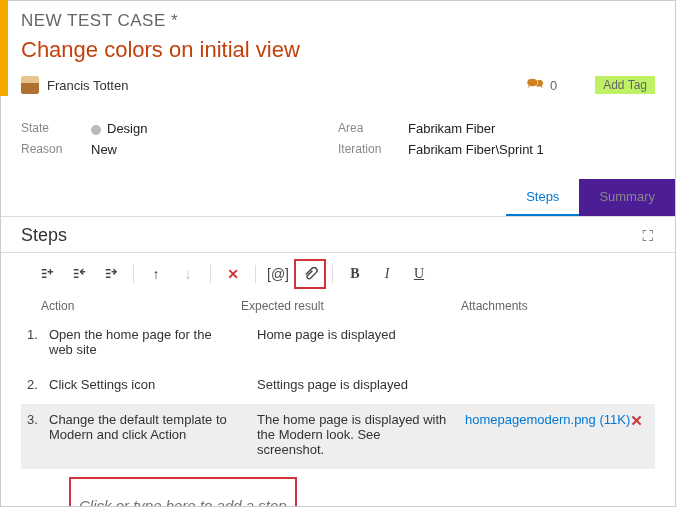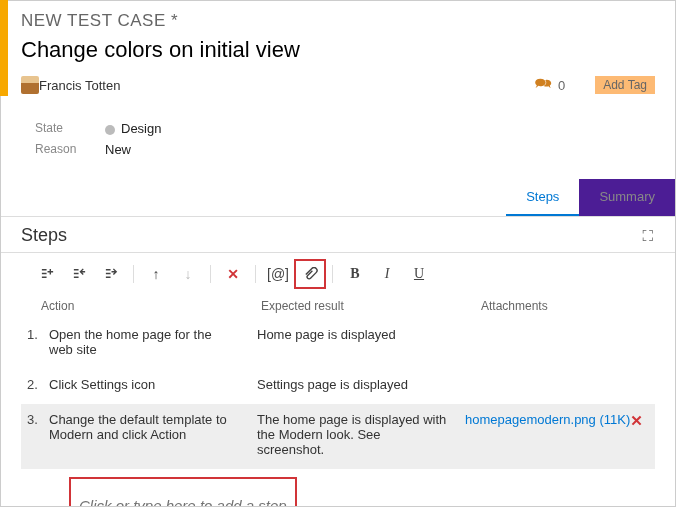--- a/index.html
+++ b/index.html
@@ -1,48 +1,48 @@
 <!DOCTYPE html>
 <html><head>
 <meta charset="utf-8">
 <style>
   * { box-sizing: border-box; margin: 0; padding: 0; }
   body { font-family: "Segoe UI", sans-serif; background: #fff; color: #333; width: 676px; height: 507px; overflow: hidden; border: 1px solid #ccc; }
   .orange-bar { position: absolute; left: 0; top: 0; width: 8px; height: 96px; background: #f7a800; }
   .header { padding: 10px 20px 10px 20px; }
   .breadcrumb { font-size: 17px; letter-spacing: 0.5px; color: #666; }
-  .title { font-size: 22px; font-weight: 300; margin: 6px 0 10px 0; color: #000000; }
-  .user-row { display: flex; align-items: center; font-size: 13px; }
+  .title { font-size: 22px; font-weight: 300; margin: 6px 0 10px 0; color: #c2410c; }
+  .user-row { display: flex; align-items: center; gap: 8px; font-size: 13px; }
   .avatar { width: 18px; height: 18px; background: linear-gradient(#e8c48f 40%, #b07030 40%); border-radius: 2px; }
   .user-name { flex: 1; }
   .discuss { display: flex; align-items: center; gap: 6px; color: #666; margin-right: 30px; }
   .discuss-icon { color: #d08020; font-size: 14px; }
-  .tag-btn { background: #fdba74; color: #666; font-size: 12px; padding: 2px 8px; cursor: pointer; }
+  .tag-btn { background: #bef264; color: #666; font-size: 12px; padding: 2px 8px; cursor: pointer; }
   .meta { display: flex; padding: 8px 20px 16px 20px; gap: 0; font-size: 13px; }
   .meta-col { flex: 1; }
-  .meta-row { display: flex; margin: 6px 14px; }
+  .meta-row { display: flex; margin: 6px 0; }
   .meta-label { width: 70px; color: #888; font-size: 12px; }
   .meta-val { color: #222; }
   .dot { display: inline-block; width: 10px; height: 10px; border-radius: 50%; background: #bbb; margin-right: 6px; vertical-align: middle; }
   .tabs { display: flex; justify-content: flex-end; border-bottom: 1px solid #ddd; }
   .tab { padding: 10px 20px; font-size: 13px; color: #888; cursor: pointer; }
   .tab.active { color: #0078d4; border-bottom: 2px solid #0078d4; background: #fff; }
   .tab:not(.active) { background: #4c1d95; }
   .section-hdr { display: flex; align-items: center; justify-content: space-between; padding: 8px 20px 6px 20px; border-bottom: 1px solid #ddd; }
   .section-hdr h2 { font-size: 18px; font-weight: 400; }
   .maximize { color: #666; font-size: 15px; cursor: pointer; letter-spacing: 2px; }
   .toolbar { display: flex; align-items: center; gap: 0; padding: 6px 20px 6px 30px; }
   .tool { width: 32px; height: 30px; display: flex; align-items: center; justify-content: center; color: #444; font-size: 14px; cursor: pointer; }
   .tool.disabled { color: #bbb; }
   .tool.red { color: #d13438; font-weight: bold; }
   .sep { width: 1px; height: 18px; background: #ddd; margin: 0 6px; }
   .attach-hl { border: 2px solid #d13438; }
   .cols { display: flex; padding: 4px 20px 6px 40px; font-size: 12px; color: #666; }
   .col-action { width: 200px; }
-  .col-expected { width: 200px; margin-left: 20px; }
+  .col-expected { width: 200px; }
   .col-attach { margin-left: 20px; }
   .steps { padding: 0 20px 0 20px; font-size: 13px; }
   .step { display: flex; padding: 8px 0 12px 6px; }
   .step.sel { background: #eee; }
   .num { width: 22px; color: #444; }
   .act { width: 200px; padding-right: 10px; }
   .exp { width: 200px; margin-left: 8px; padding-right: 10px; }
   .att { flex: 1; margin-left: 8px; display: flex; align-items: flex-start; }
   .att a { color: #0078d4; text-decoration: none; }
   .del-x { color: #d13438; font-weight: bold; font-size: 15px; cursor: pointer; }
@@ -74,20 +74,30 @@
 
 <div class="meta">
   <div class="meta-col">
     <div class="meta-row">
       <div class="meta-label">State</div>
       <div class="meta-val"><span class="dot"></span><span>Design</span></div>
     </div>
     <div class="meta-row">
       <div class="meta-label">Reason</div>
       <div class="meta-val">New</div>
+    </div>
+  </div>
+  <div class="meta-col">
+    <div class="meta-row">
+      <div class="meta-label">Area</div>
+      <div class="meta-val">Fabrikam Fiber</div>
+    </div>
+    <div class="meta-row">
+      <div class="meta-label">Iteration</div>
+      <div class="meta-val">Fabrikam Fiber\Sprint 1</div>
     </div>
   </div>
 </div>
 
 <div class="tabs">
   <div class="tab active">Steps</div>
   <div class="tab">Summary</div>
 </div>
 
 <div class="section-hdr">

